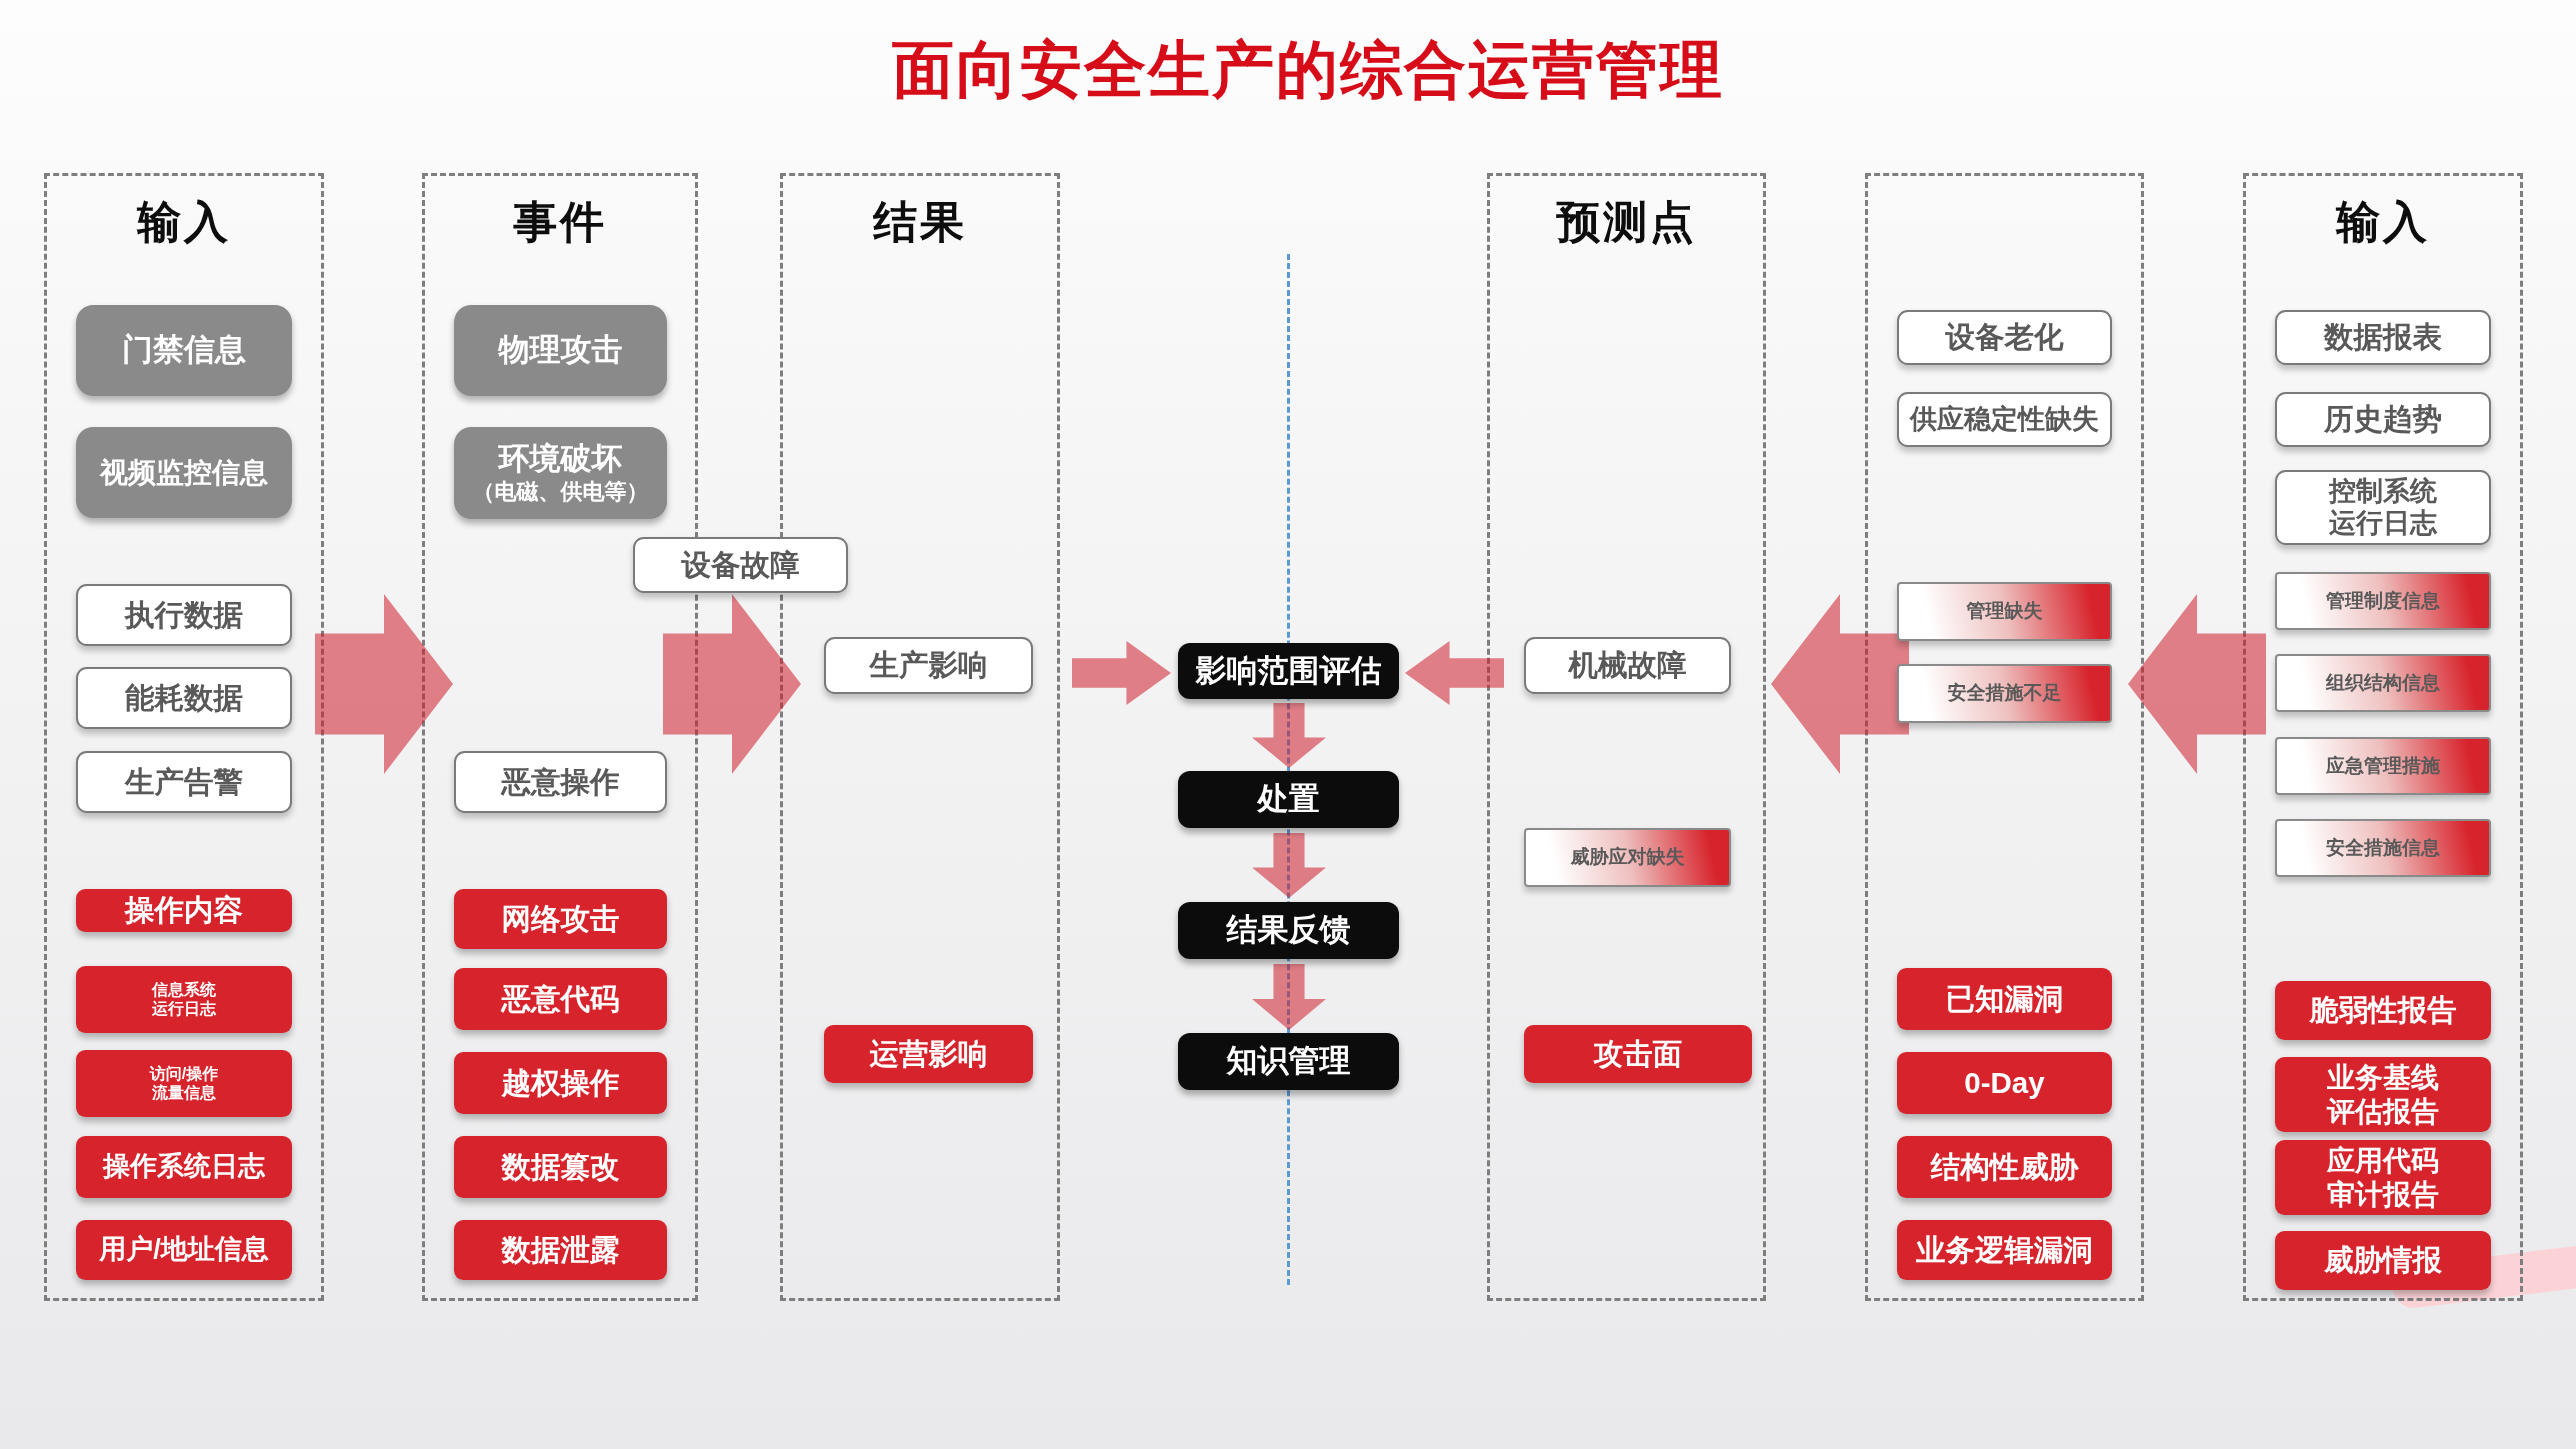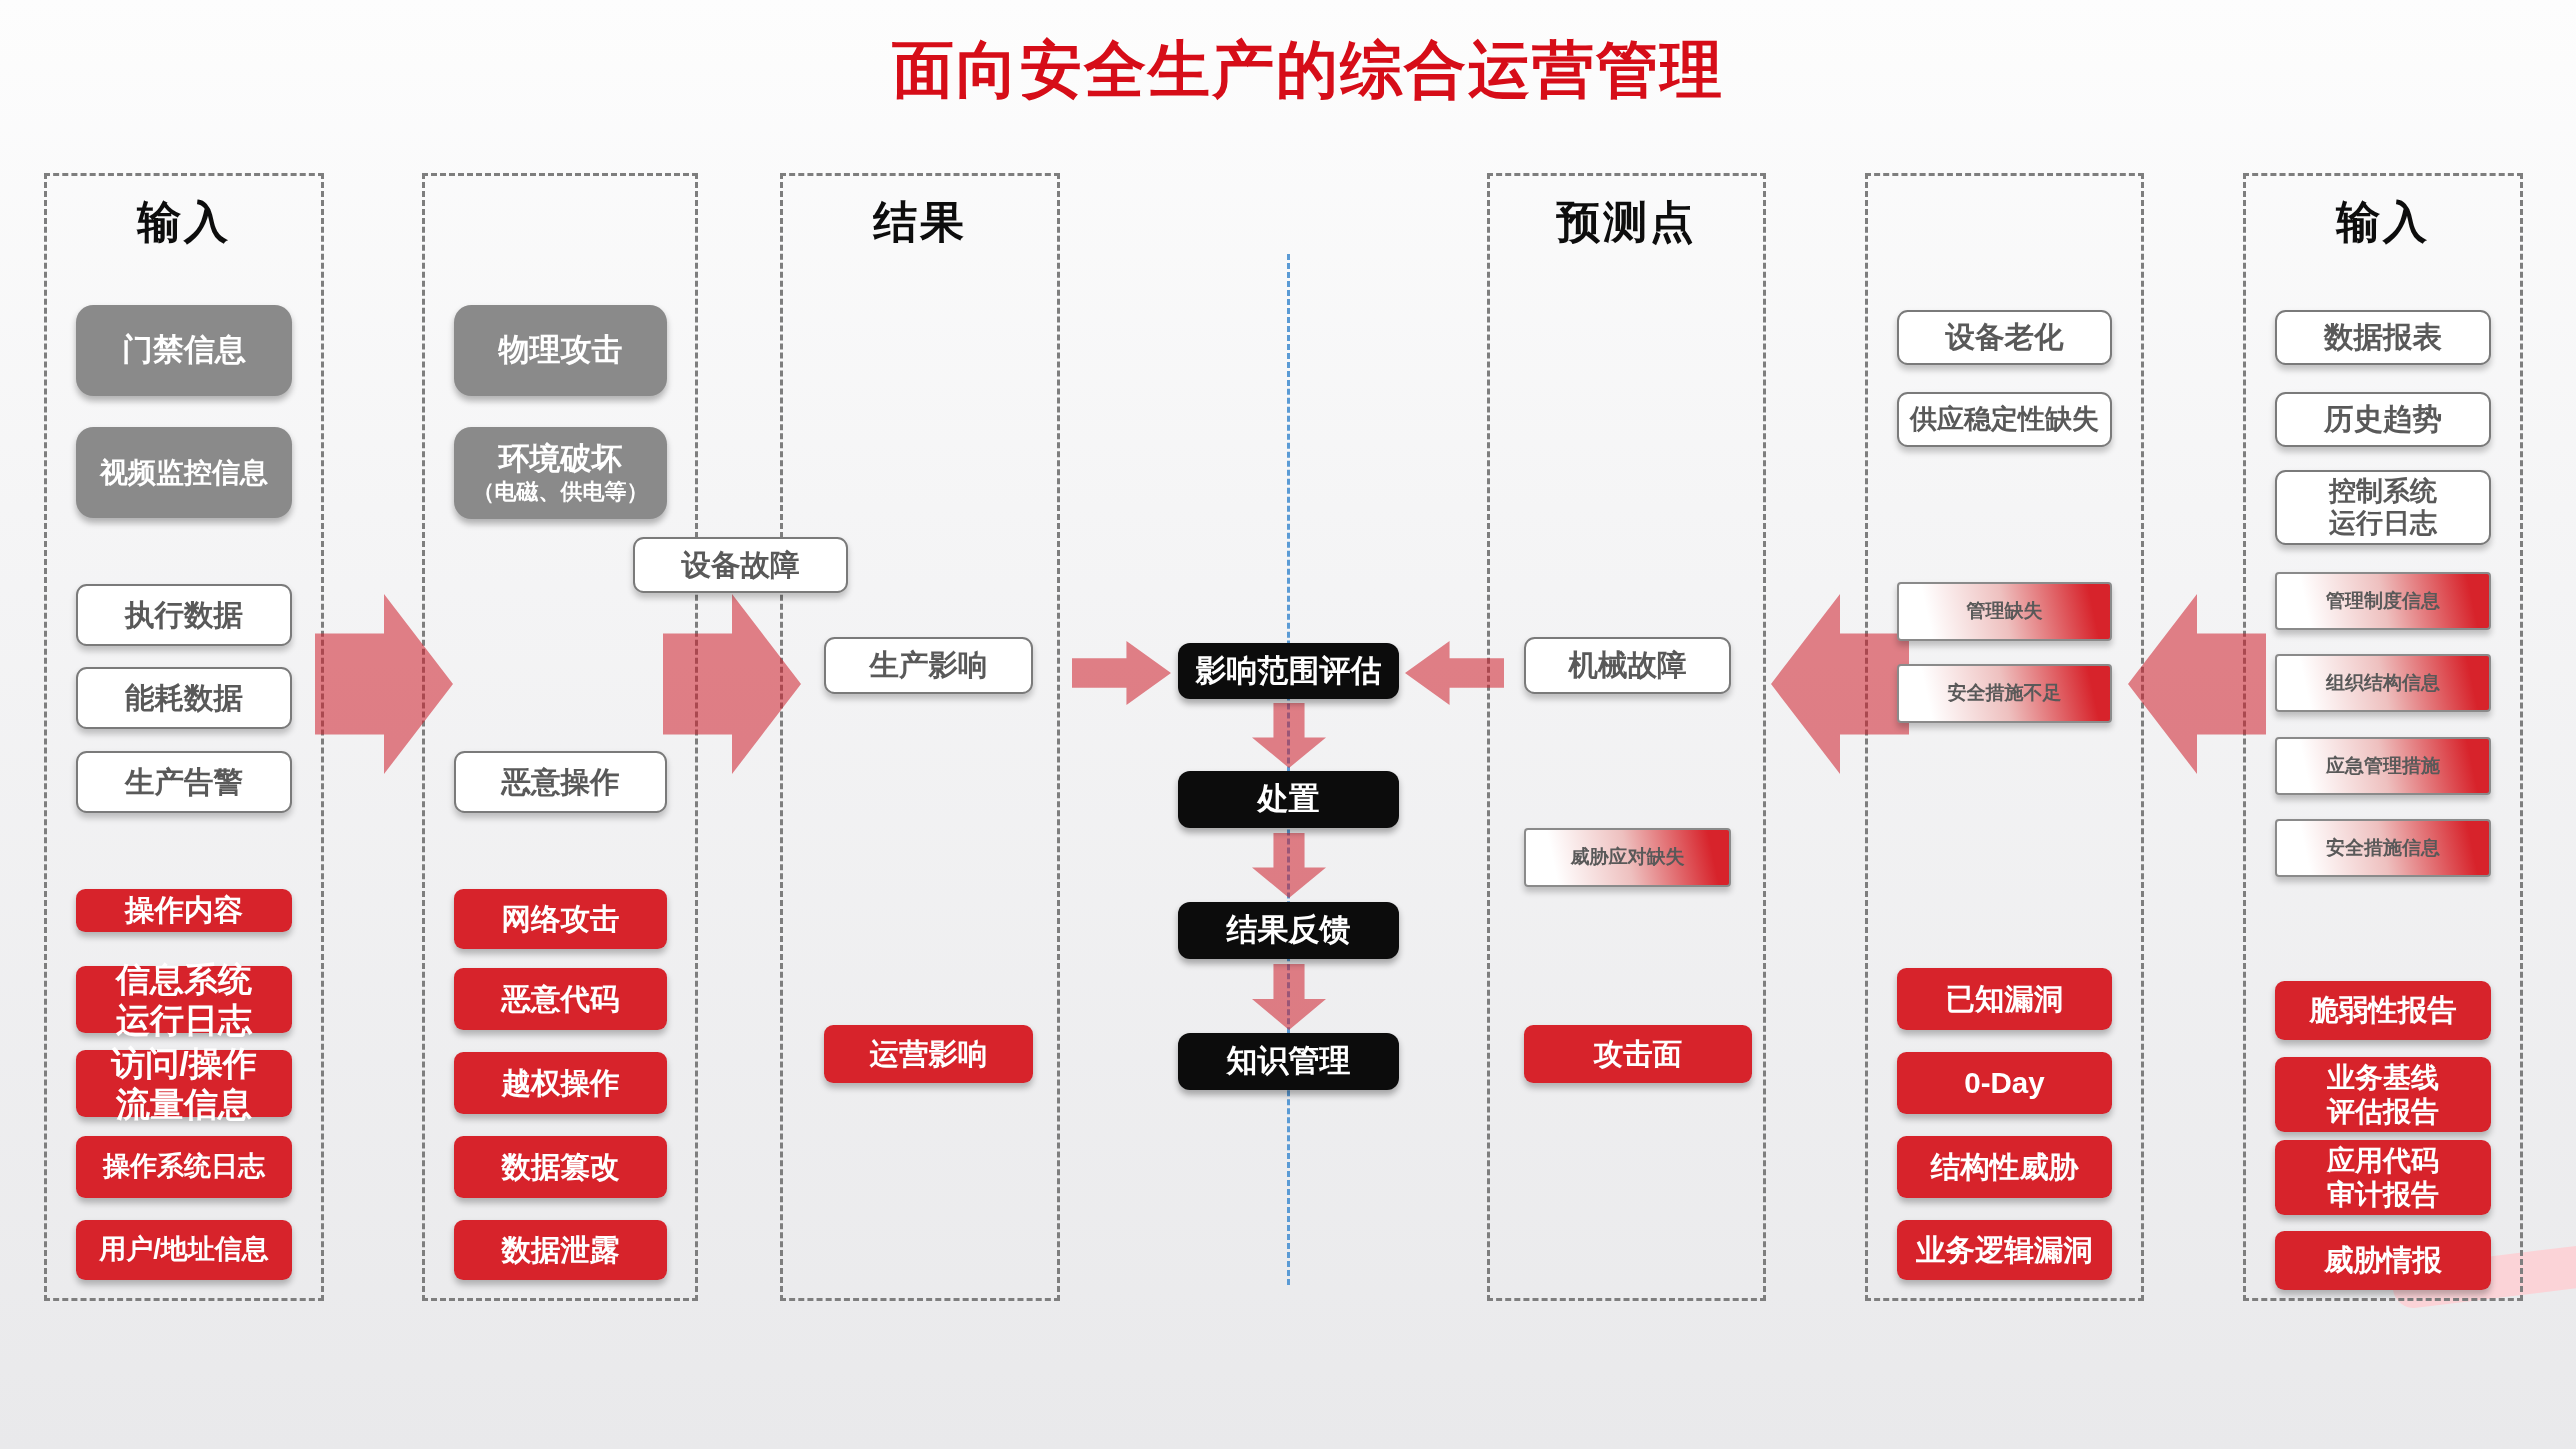--- a/index.html
+++ b/index.html
@@ -12,21 +12,21 @@
   .colhead{position:absolute;top:193px;font-size:44px;font-weight:bold;color:#0d0d0d;
            text-align:center;z-index:2;letter-spacing:2.7px;}
   .bx{position:absolute;display:flex;flex-direction:column;align-items:center;justify-content:center;
       text-align:center;font-weight:bold;white-space:pre-line;line-height:1.18;box-sizing:border-box;z-index:5;}
   .gray{background:#8a8a8a;color:#ffffff;border-radius:17.4px;font-size:31px;box-shadow:0 4.7px 6px rgba(0,0,0,.28);}
   .white{background:#ffffff;color:#595959;border:2.7px solid #7a7a7a;border-radius:10.7px;font-size:29.5px;box-shadow:0 4.7px 6px rgba(0,0,0,.22);}
   .red{background:#d7232b;color:#ffffff;border-radius:9.4px;font-size:29.5px;box-shadow:0 4.7px 6px rgba(0,0,0,.25);}
   .black{background:#0c0c0c;color:#ffffff;border-radius:12px;font-size:31px;box-shadow:0 4.7px 6px rgba(0,0,0,.3);}
   .grad{background:linear-gradient(78deg,#ffffff 15%,#eec0bf 50%,#d7232b 90%);
         color:#595959;border:2.7px solid #8a8a8a;border-radius:4px;font-size:19px;box-shadow:0 4.7px 6px rgba(0,0,0,.22);}
-  .fs38{font-size:34px;} .fs40{font-size:27px;} .fs42{font-size:28px;}
+  .fs38{font-size:16px;} .fs40{font-size:27px;} .fs42{font-size:28px;}
   .sub{font-size:22px;margin-top:1.3px;}
   .guide{position:absolute;left:1287px;top:254px;height:1031px;width:0;
          border-left:3.4px dashed #5b9bd5;z-index:2;}
   .arrow{position:absolute;background:rgba(205,30,42,.55);z-index:3;}
   .ar{clip-path:polygon(0 22%,50% 22%,50% 0,100% 50%,50% 100%,50% 78%,0 78%);}
   .al{clip-path:polygon(100% 22%,50% 22%,50% 0,0 50%,50% 100%,50% 78%,100% 78%);}
   .ars{clip-path:polygon(0 27%,55% 27%,55% 0,100% 50%,55% 100%,55% 73%,0 73%);}
   .als{clip-path:polygon(100% 27%,45% 27%,45% 0,0 50%,45% 100%,45% 73%,100% 73%);}
   .ad{clip-path:polygon(29% 0,71% 0,71% 53%,100% 53%,50% 100%,0 53%,29% 53%);}
   .wm1{position:absolute;left:2392px;top:1253px;width:255px;height:42px;background:#fbd3d7;
@@ -45,20 +45,21 @@
   <div class="title">面向安全生产的综合运营管理</div>
 
   <div class="col" style="left:44px;width:280px"></div>
   <div class="col" style="left:422px;width:276px"></div>
   <div class="col" style="left:780px;width:280px"></div>
   <div class="col" style="left:1487px;width:279px"></div>
   <div class="col" style="left:1865px;width:279px"></div>
   <div class="col" style="left:2243px;width:280px"></div>
 
   <div class="colhead" style="left:44px;width:280px">输入</div>
+  <div class="colhead" style="left:422px;width:276px">事件</div>
   <div class="colhead" style="left:780px;width:280px">结果</div>
   <div class="colhead" style="left:1487px;width:279px">预测点</div>
   <div class="colhead" style="left:2243px;width:280px">输入</div>
 
   <div class="guide"></div>
 
   <div class="arrow ar" style="left:315px;top:594px;width:138px;height:180px"></div>
   <div class="arrow ar" style="left:663px;top:594px;width:138px;height:180px"></div>
   <div class="arrow al" style="left:1771px;top:594px;width:138px;height:180px"></div>
   <div class="arrow al" style="left:2128px;top:594px;width:138px;height:180px"></div>

